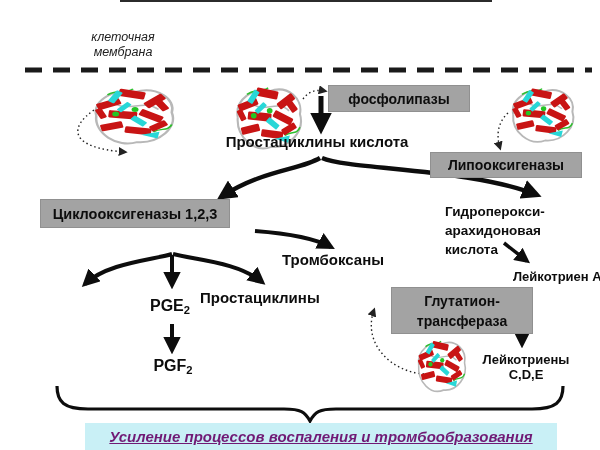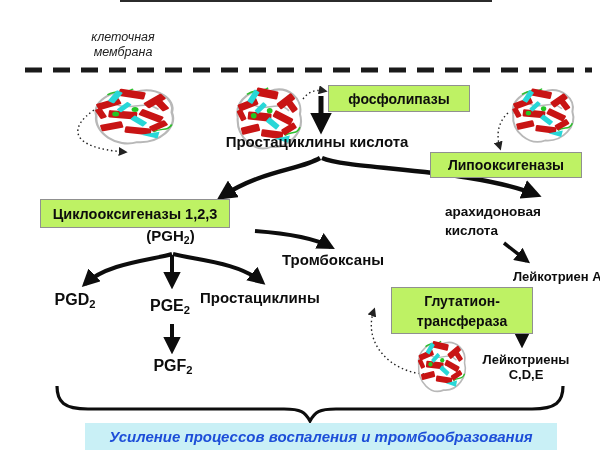--- a/index.html
+++ b/index.html
@@ -11,27 +11,27 @@
   .overlay{position:absolute;left:0;top:0;width:600px;height:450px;pointer-events:none;z-index:1;}
   .txt{position:absolute;z-index:2;color:#0d0d0d;}
   .bold{font-weight:bold;}
   .ctr{text-align:center;}
   .memlabel{font-style:italic;font-size:12.5px;line-height:15px;color:#222;text-align:center;}
   .titlebox{
     background:#c9f0f6;color:#12123a;font-weight:bold;font-size:14px;line-height:20px;
     display:flex;flex-direction:column;align-items:center;justify-content:center;text-align:center;
   }
   .wbox{
-    background:#bef264;border:1.5px solid #909090;display:flex;align-items:center;justify-content:center;
+    background:#a3a3a3;border:1.5px solid #909090;display:flex;align-items:center;justify-content:center;
     font-weight:bold;font-size:14px;color:#0d0d0d;z-index:2;position:absolute;text-align:center;
   }
   .wbox.two{flex-direction:column;line-height:20px;margin-left:16px;}
   .footerbox{
-    background:#c9f0f6;color:#1d4ed8;font-weight:bold;font-style:italic;font-size:15px;
-    display:flex;align-items:center;justify-content:center;z-index:2;position:absolute;
+    background:#c9f0f6;color:#701a75;font-weight:bold;font-style:italic;font-size:15px;
+    display:flex;align-items:center;justify-content:center;z-index:2;position:absolute;text-decoration:underline;
   }
   .protein{position:absolute;z-index:2;}
   sub{font-size:70%;vertical-align:baseline;position:relative;top:0.28em;}
   .topedge{position:absolute;background:#2b2b2b;z-index:2;}
 </style>
 </head>
 <body>
 
 <div class="canvas">
 
@@ -129,40 +129,35 @@
   </div>
 
   <div class="wbox" style="left:40px;top:151px;width:188px;height:27px;font-size:14.5px;margin-top:48px;">
     <span>Циклооксигеназы 1,2,3</span>
   </div>
 
   <div class="wbox" style="left:430px;top:152px;width:150px;height:24px;">
     <span>Липооксигеназы</span>
   </div>
 
-  <div class="txt bold ctr" style="left:118px;top:227px;width:105px;font-size:15px;">
-    <span>(PGH</span><sub>2</sub><span>)</span>
-  </div>
 
   <div class="txt bold ctr" style="left:272px;top:251px;width:122px;font-size:15px;">
     <span>Тромбоксаны</span>
   </div>
 
   <div class="txt bold" style="left:445px;top:202px;width:130px;font-size:13.5px;line-height:19px;">
+    <div>Гидроперокси-</div>
     <div>арахидоновая</div>
     <div>кислота</div>
   </div>
 
   <div class="txt bold" style="left:473px;top:269px;width:100px;font-size:13px;margin-left:40px;">
     <span>Лейкотриен A</span>
   </div>
 
-  <div class="txt bold ctr" style="left:45px;top:291px;width:60px;font-size:16px;">
-    <span>PGD</span><sub>2</sub>
-  </div>
   <div class="txt bold ctr" style="left:140px;top:297px;width:60px;font-size:16px;">
     <span>PGE</span><sub>2</sub>
   </div>
   <div class="txt bold" style="left:200px;top:289px;width:140px;font-size:15px;">
     <span>Простациклины</span>
   </div>
   <div class="txt bold ctr" style="left:143px;top:357px;width:60px;font-size:16px;">
     <span>PGF</span><sub>2</sub>
   </div>
 

